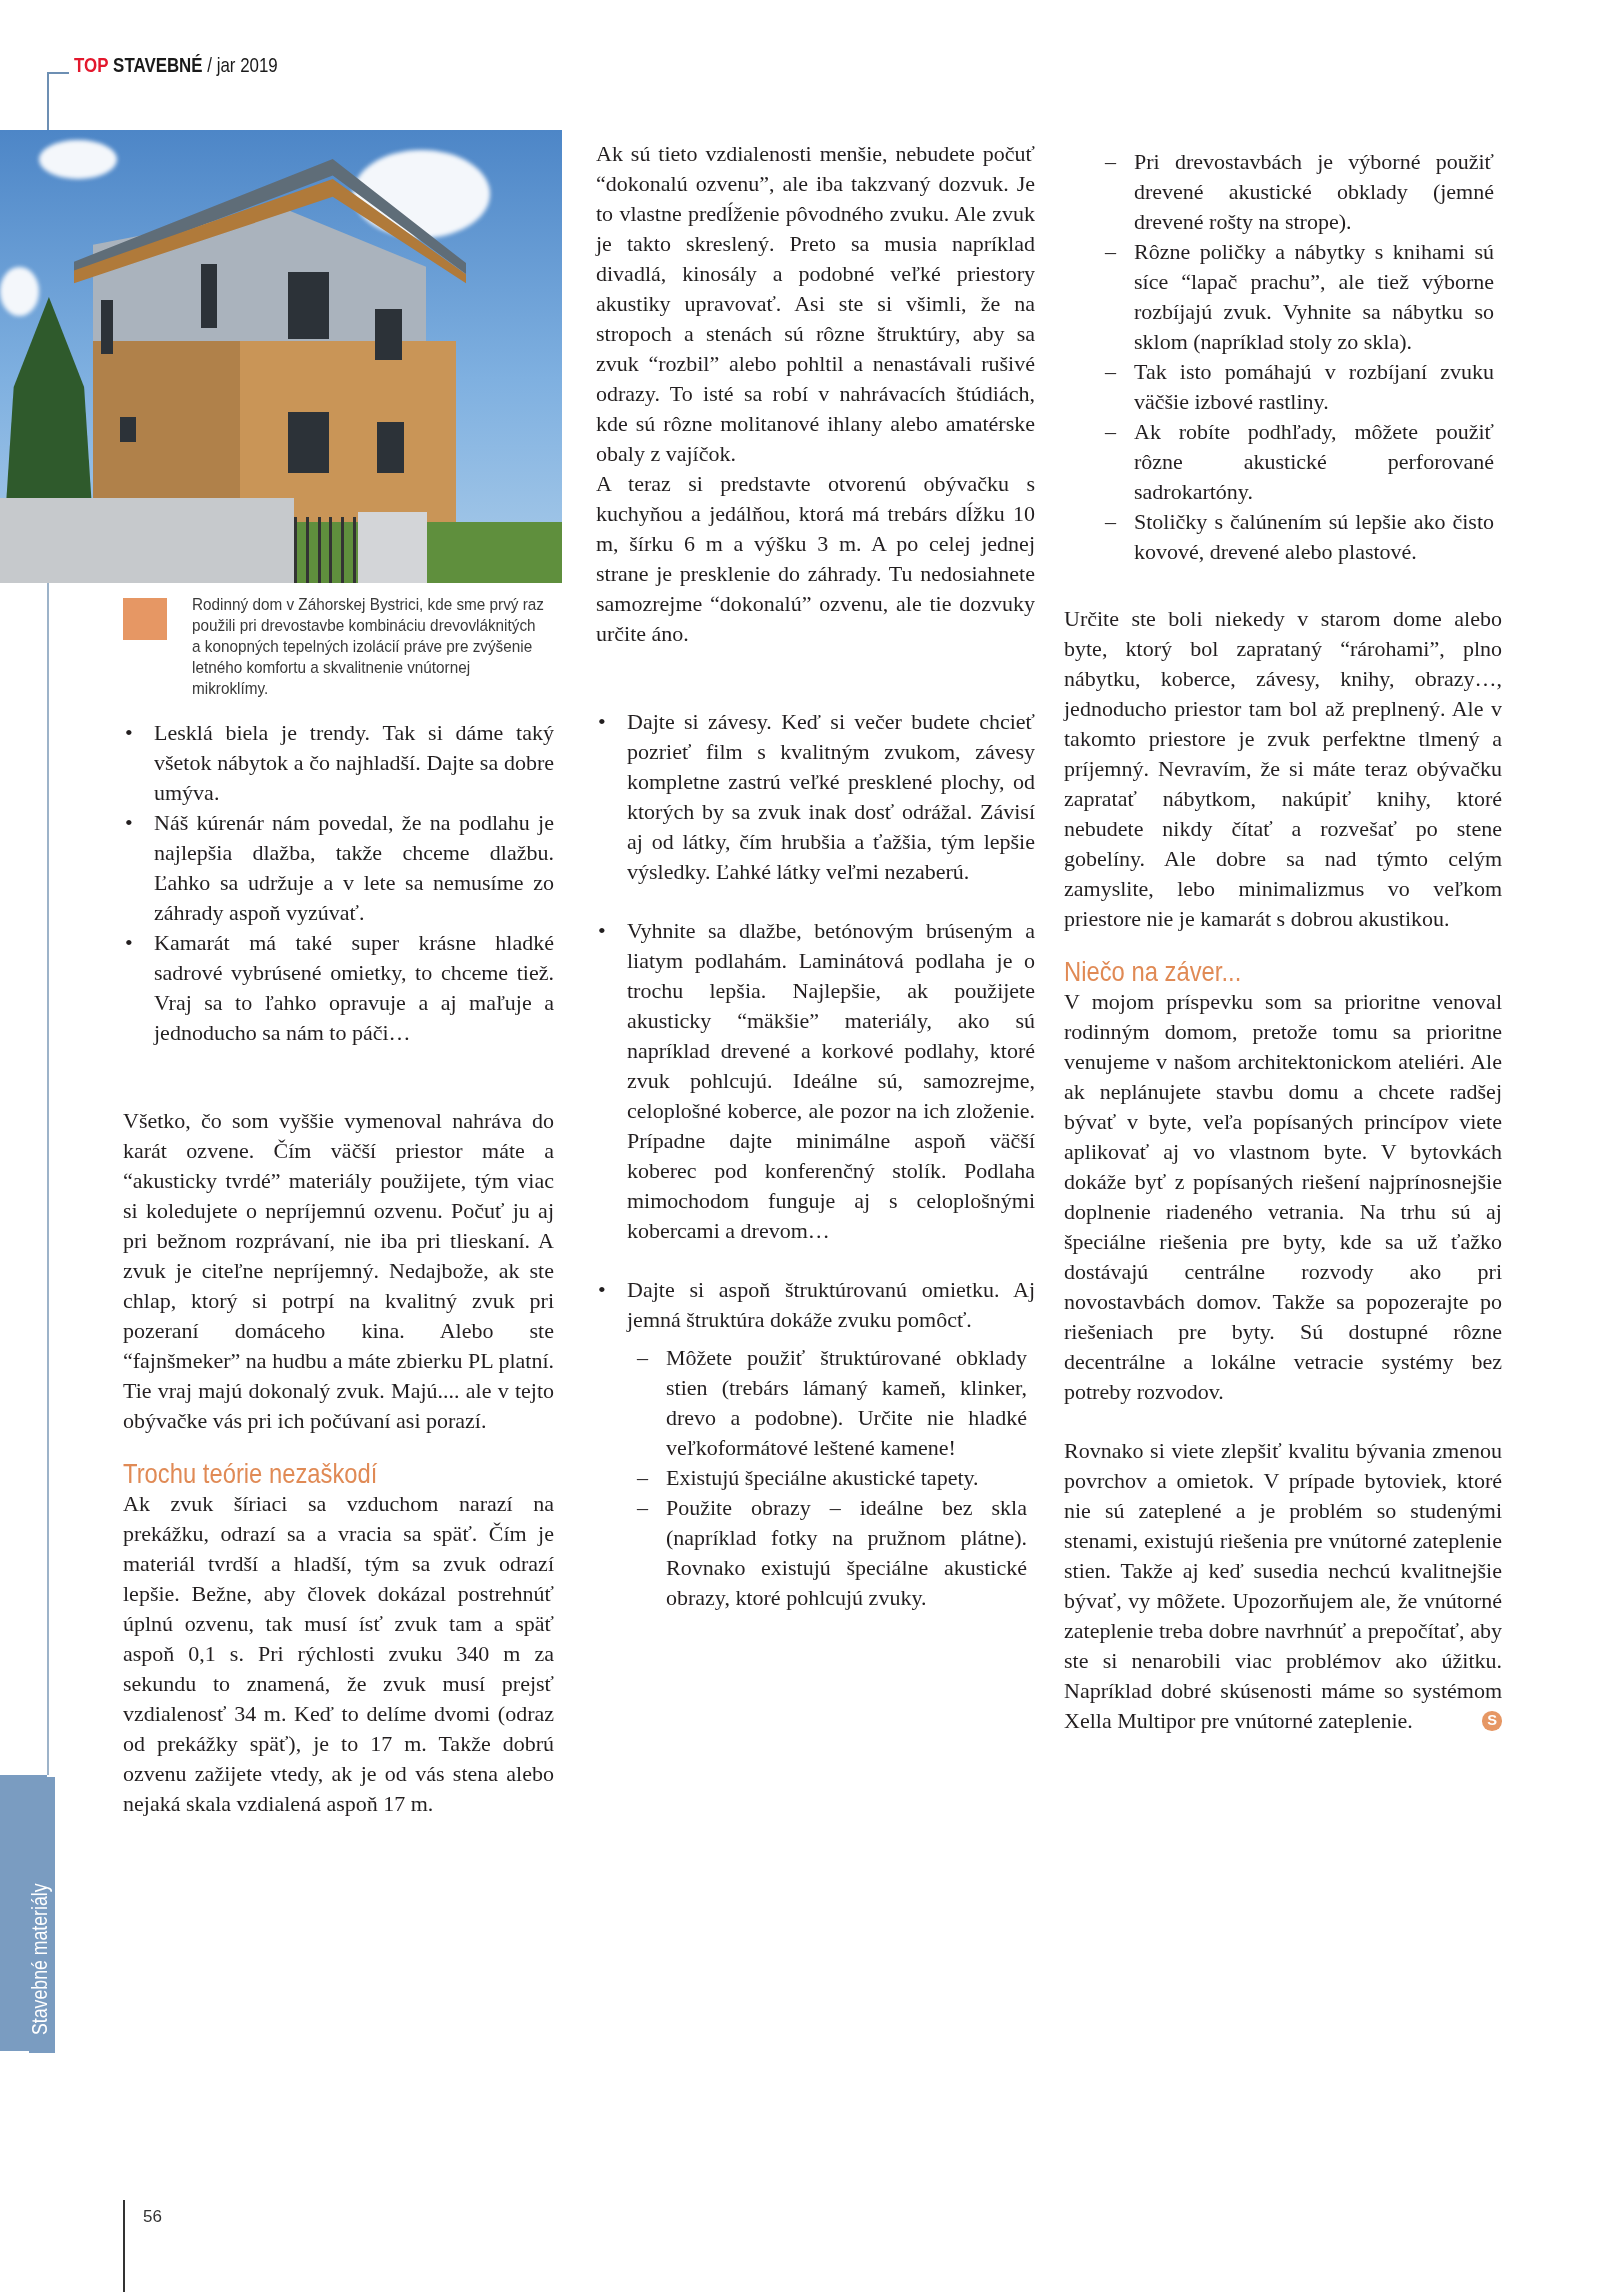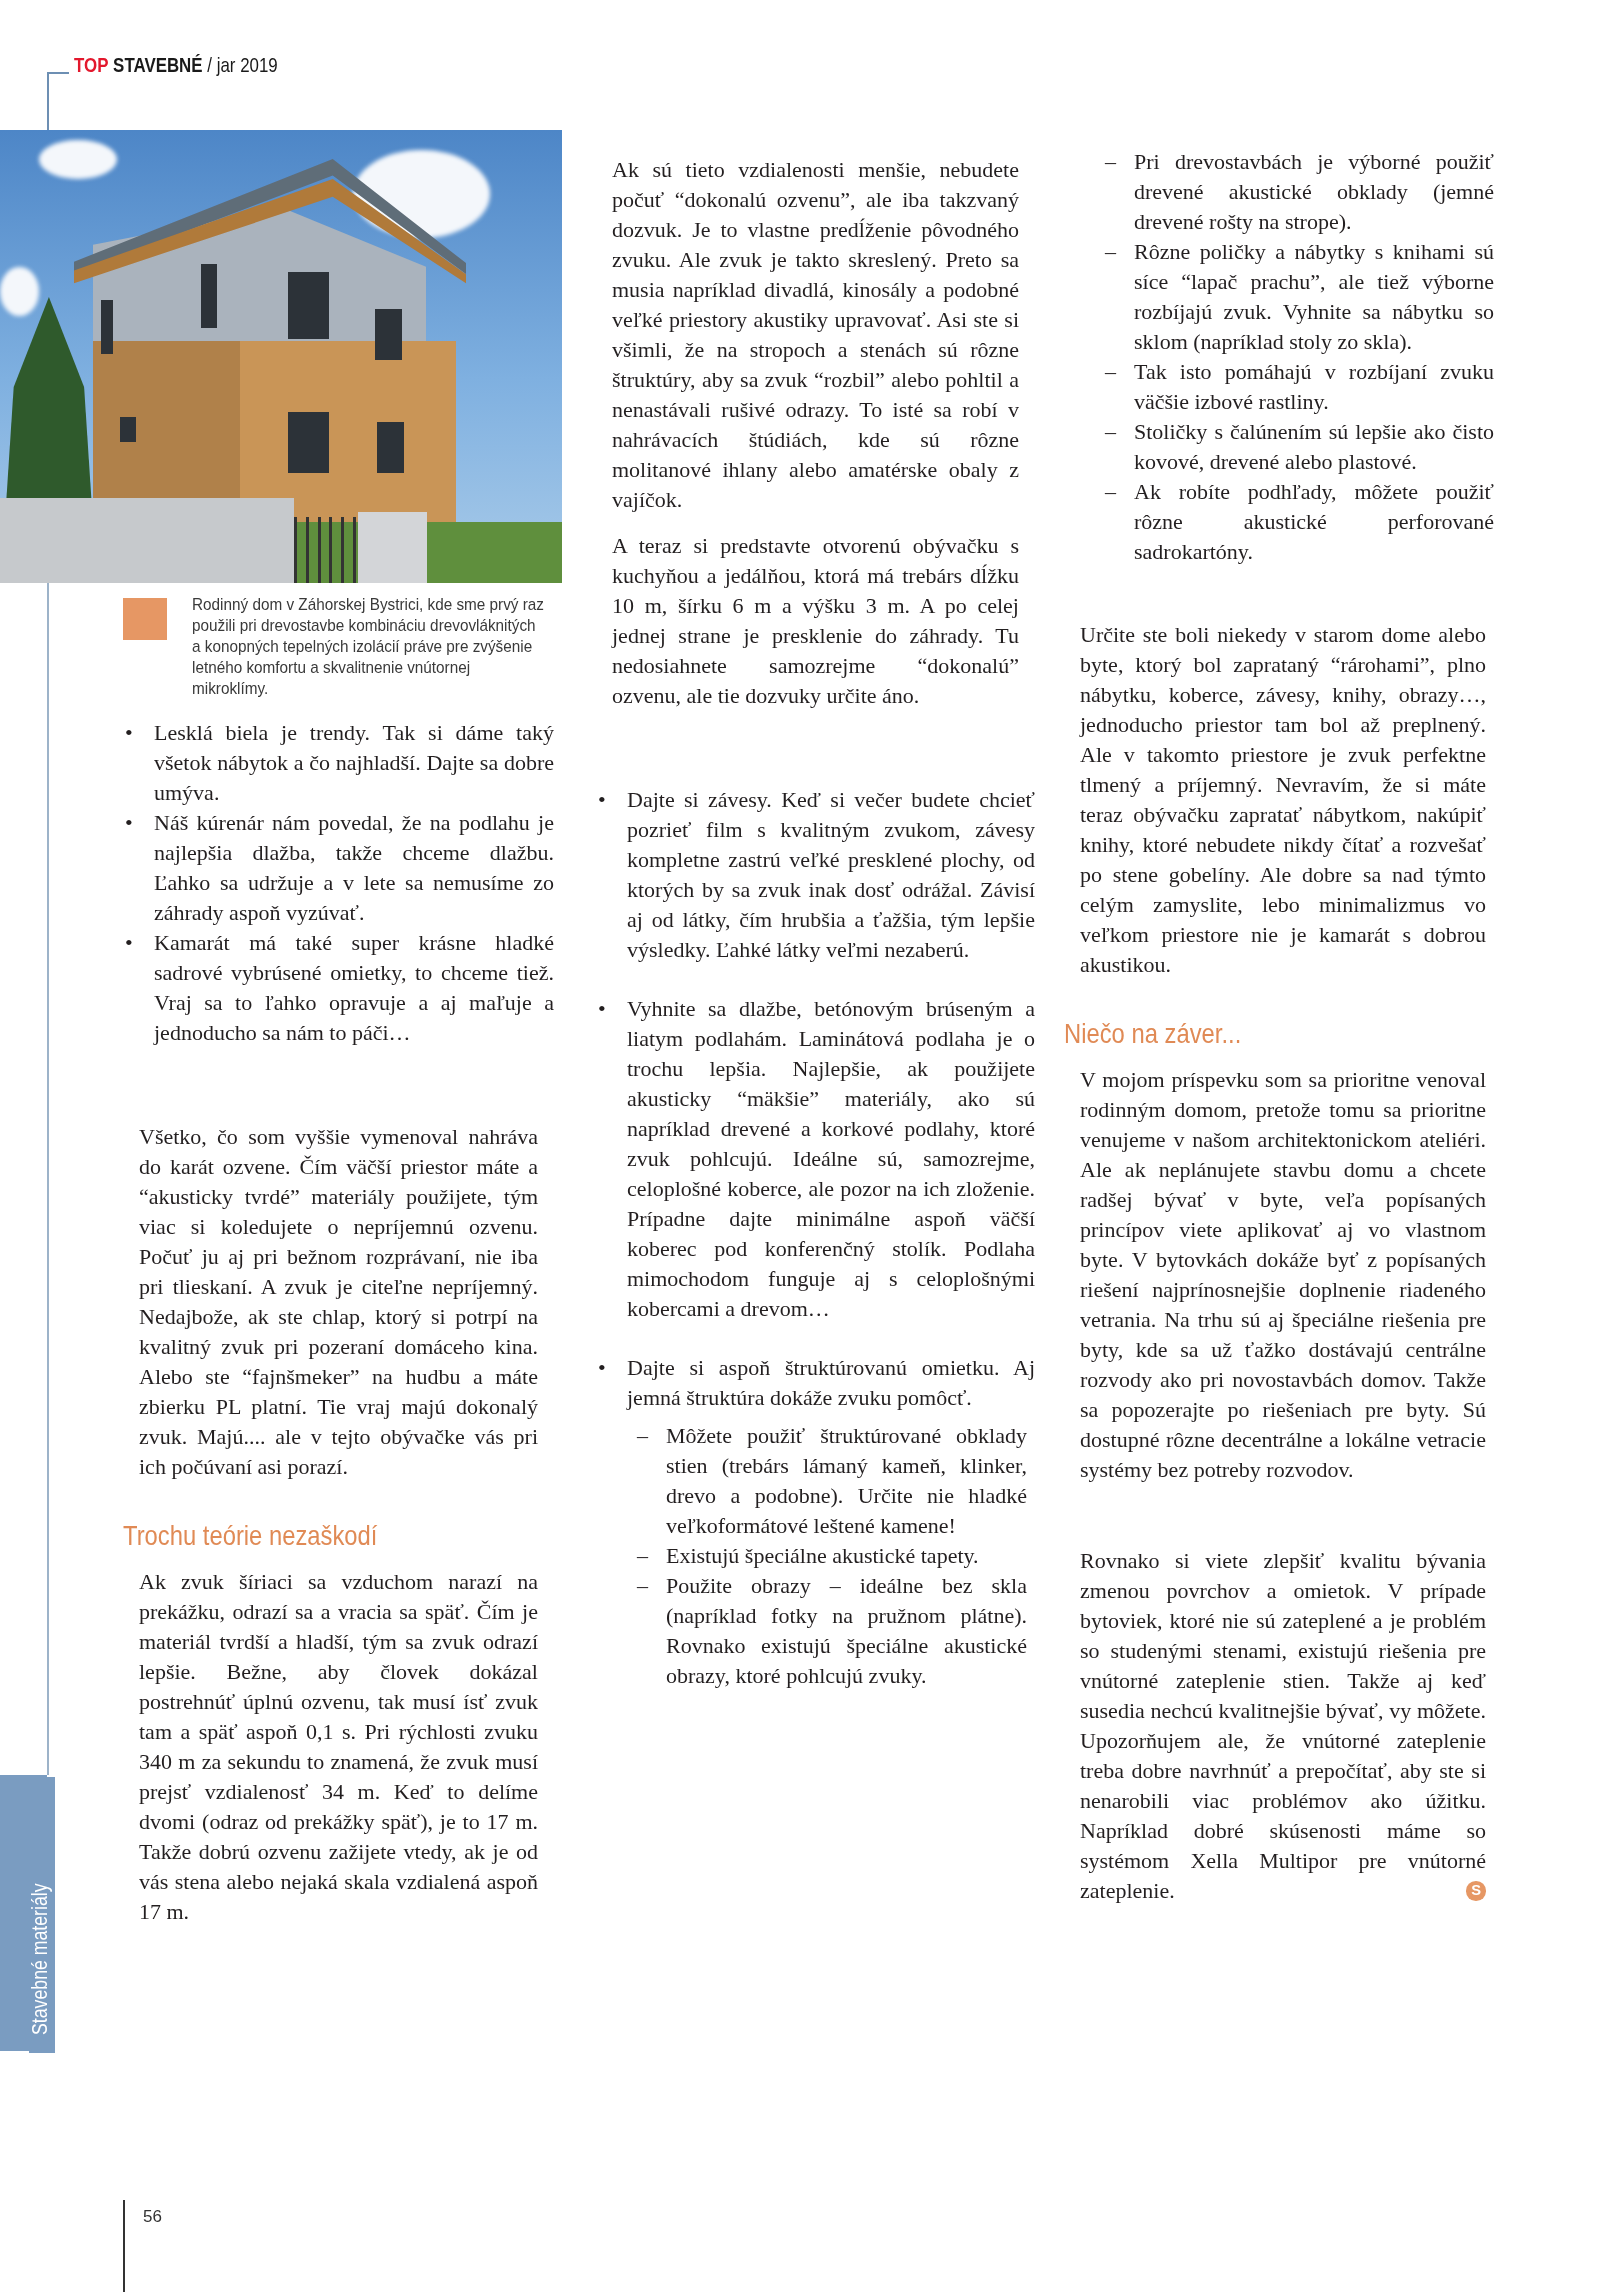--- a/index.html
+++ b/index.html
@@ -28,21 +28,21 @@
   .grass { position:absolute; left:294px; top:392px; width:268px; height:61px; background:#5f8f3d; }
   .gate { position:absolute; left:294px; top:387px; width:69px; height:66px; background:repeating-linear-gradient(90deg,#333 0 2.9px,transparent 2.9px 11.8px); }
 
   .left-rule-top { position:absolute; left:47px; top:583px; width:2px; height:1191px; background:#9db3c9; }
   
   .cap-square { position:absolute; left:123px; top:598px; width:44px; height:42px; background:#e69764; }
   .caption { position:absolute; left:192px; top:594px; width:353px; font-family:"Liberation Sans","DejaVu Sans",sans-serif; font-size:17px; line-height:21px; color:#3a3a3a; transform:scaleX(0.9); transform-origin:left top; width:392px; }
 
   
   .col { position:absolute; font-size:22px; line-height:30px; text-align:justify; hyphens:manual; }
-  .col p { margin:16px; }
+  .col p { margin:0; }
   .col .gap { height:29px; }
   .col-left { left:123px; top:718px; width:431px; }
   .col-mid { left:596px; top:139px; width:439px; }
   .col-right { left:1064px; top:139px; width:438px; }
 
   ul.bul { list-style:none; margin:0; padding:0; }
   ul.bul > li { position:relative; padding-left:31px; }
   ul.bul > li::before { content:"•"; position:absolute; left:2px; top:0; }
   ul.dash { list-style:none; margin:8px; padding:0; }
   ul.dash > li { position:relative; padding-left:31px; }
@@ -140,22 +140,22 @@
       </ul>
     </li>
   </ul>
 </div>
 
 <div class="col col-right">
   <ul class="dash" style="padding-left:31px">
     <li>Pri drevostavbách je výborné použiť drevené akustické obklady (jemné drevené rošty na strope).</li>
     <li>Rôzne poličky a nábytky s knihami sú síce “lapač prachu”, ale tiež výborne rozbíjajú zvuk. Vyhnite sa nábytku so sklom (napríklad stoly zo skla).</li>
     <li>Tak isto pomáhajú v rozbíjaní zvuku väčšie izbové rastliny.</li>
+    <li>Ak robíte podhľady, môžete použiť rôzne akustické perforované sadrokartóny.</li>
     <li>Stoličky s čalúnením sú lepšie ako čisto kovové, drevené alebo plastové.</li>
-    <li>Ak robíte podhľady, môžete použiť rôzne akustické perforované sadrokartóny.</li>
   </ul>
   <div class="gap"></div>
   <p>Určite ste boli niekedy v starom dome alebo byte, ktorý bol zapratаný “rárohami”, plno nábytku, koberce, závesy, knihy, obrazy…, jednoducho priestor tam bol až preplnený. Ale v takomto priestore je zvuk perfektne tlmený a príjemný. Nevravím, že si máte teraz obývačku zapratať nábytkom, nakúpiť knihy, ktoré nebudete nikdy čítať a rozvešať po stene gobelíny. Ale dobre sa nad týmto celým zamyslite, lebo minimalizmus vo veľkom priestore nie je kamarát s dobrou akustikou.</p>
   <div class="gap" style="height:21.6px"></div>
   <h2 class="sec">Niečo na záver...</h2>
   <p>V mojom príspevku som sa prioritne venoval rodinným domom, pretože tomu sa prioritne venujeme v našom architektonickom ateliéri. Ale ak neplánujete stavbu domu a chcete radšej bývať v byte, veľa popísaných princípov viete aplikovať aj vo vlastnom byte. V bytovkách dokáže byť z popísaných riešení najprínosnejšie doplnenie riadeného vetrania. Na trhu sú aj špeciálne riešenia pre byty, kde sa už ťažko dostávajú centrálne rozvody ako pri novostavbách domov. Takže sa popozerajte po riešeniach pre byty. Sú dostupné rôzne decentrálne a lokálne vetracie systémy bez potreby rozvodov.</p>
   <div class="gap"></div>
   <p><span>Rovnako si viete zlepšiť kvalitu bývania zmenou povrchov a omietok. V prípade bytoviek, ktoré nie sú zateplené a je problém so studenými stenami, existujú riešenia pre vnútorné zateplenie stien. Takže aj keď susedia nechcú kvalitnejšie bývať, vy môžete. Upozorňujem ale, že vnútorné zateplenie treba dobre navrhnúť a prepočítať, aby ste si nenarobili viac problémov ako úžitku. Napríklad dobré skúsenosti máme so systémom Xella Multipor pre vnútorné zateplenie.</span> <span class="end-badge">S</span></p>
 </div>
 

